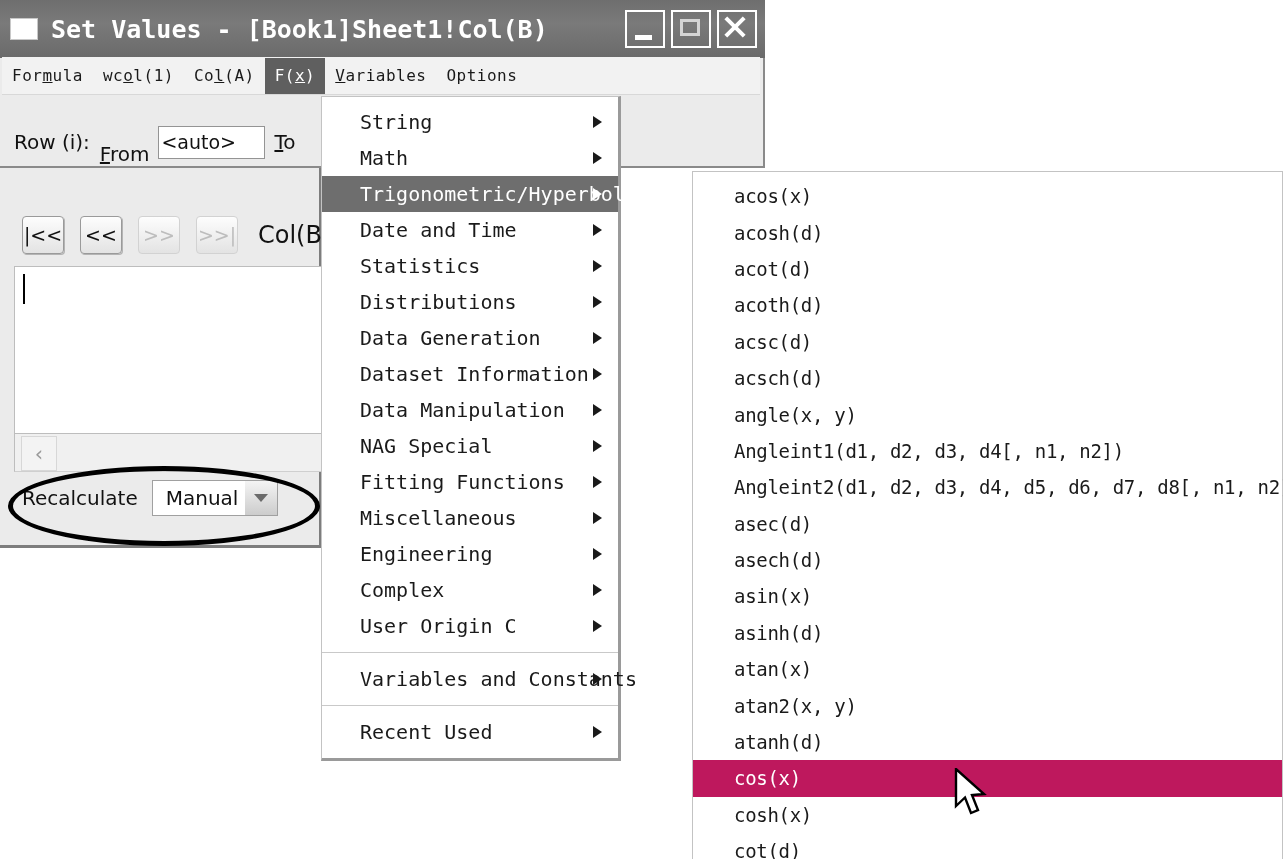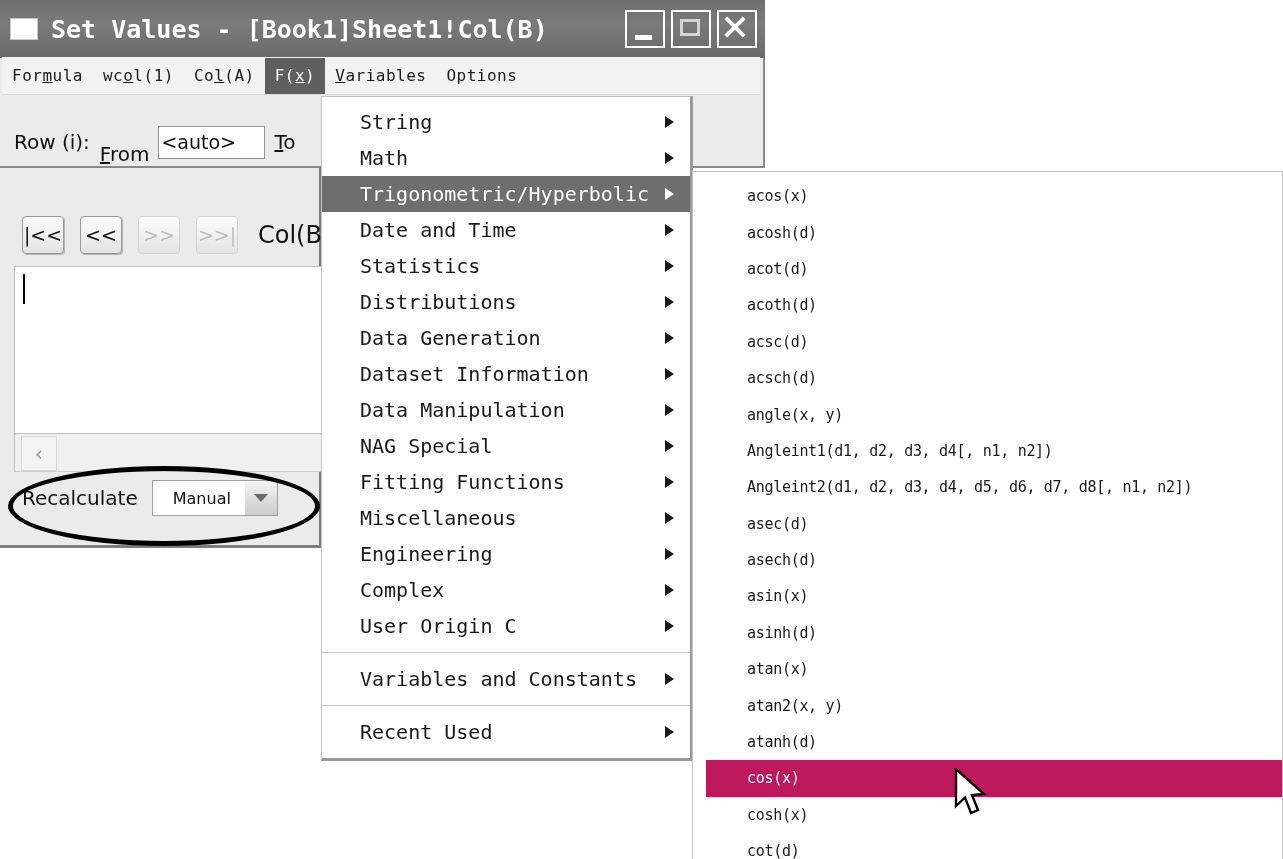--- a/index.html
+++ b/index.html
@@ -252,23 +252,23 @@
   #recalc-select {
     width: 126px; height: 36px;
     background: #ffffff;
     border: 1px solid #a0a0a0;
     display: flex;
     align-items: center;
     box-sizing: border-box;
   }
   #recalc-value {
     flex: 1 1 auto;
-    font-size: 16px;
+    font-size: 20px;
     color: #111;
-    padding-left: 20px;
+    padding-left: 13px;
     font-family: "DejaVu Sans", sans-serif;
   }
   #recalc-arrow {
     width: 32px; height: 34px;
     background: linear-gradient(to bottom, #f4f4f4, #cccccc);
     display: flex; align-items: center; justify-content: center;
     flex: 0 0 auto;
   }
   #recalc-arrow span {
     display: block;
@@ -288,21 +288,21 @@
     box-sizing: border-box;
     z-index: 9;
     pointer-events: none;
   }
 
   
   #menu1 {
     position: absolute;
     left: 321px;
     top: 96px;
-    width: 372px;
+    width: 300px;
     background: #ffffff;
     border: 1px solid #c3c3c3;
     border-right: 3px solid #9a9a9a;
     border-bottom: 3px solid #9a9a9a;
     box-sizing: border-box;
     z-index: 12;
     padding: 7px 0 8px 0;
   }
   .m1-item {
     height: 36px;
@@ -347,26 +347,25 @@
     border: 1px solid #c3c3c3;
     box-sizing: border-box;
     z-index: 13;
     padding: 6px 0 0 0;
   }
   .m2-item {
     height: 36.4px;
     display: flex;
     align-items: center;
     padding-left: 41px;
-    font-size: 15px;
+    font-size: 19px;
     color: #1a1a1a;
     white-space: nowrap;
     font-family: "DejaVu Sans Mono", monospace;
     letter-spacing: -0.3px;
-    margin-left: 13px;
   }
   .m2-item.sel {
     background: #be185d;
     color: #ffffff;
   }
 
   
   #cursor {
     position: absolute;
     left: 954px;

